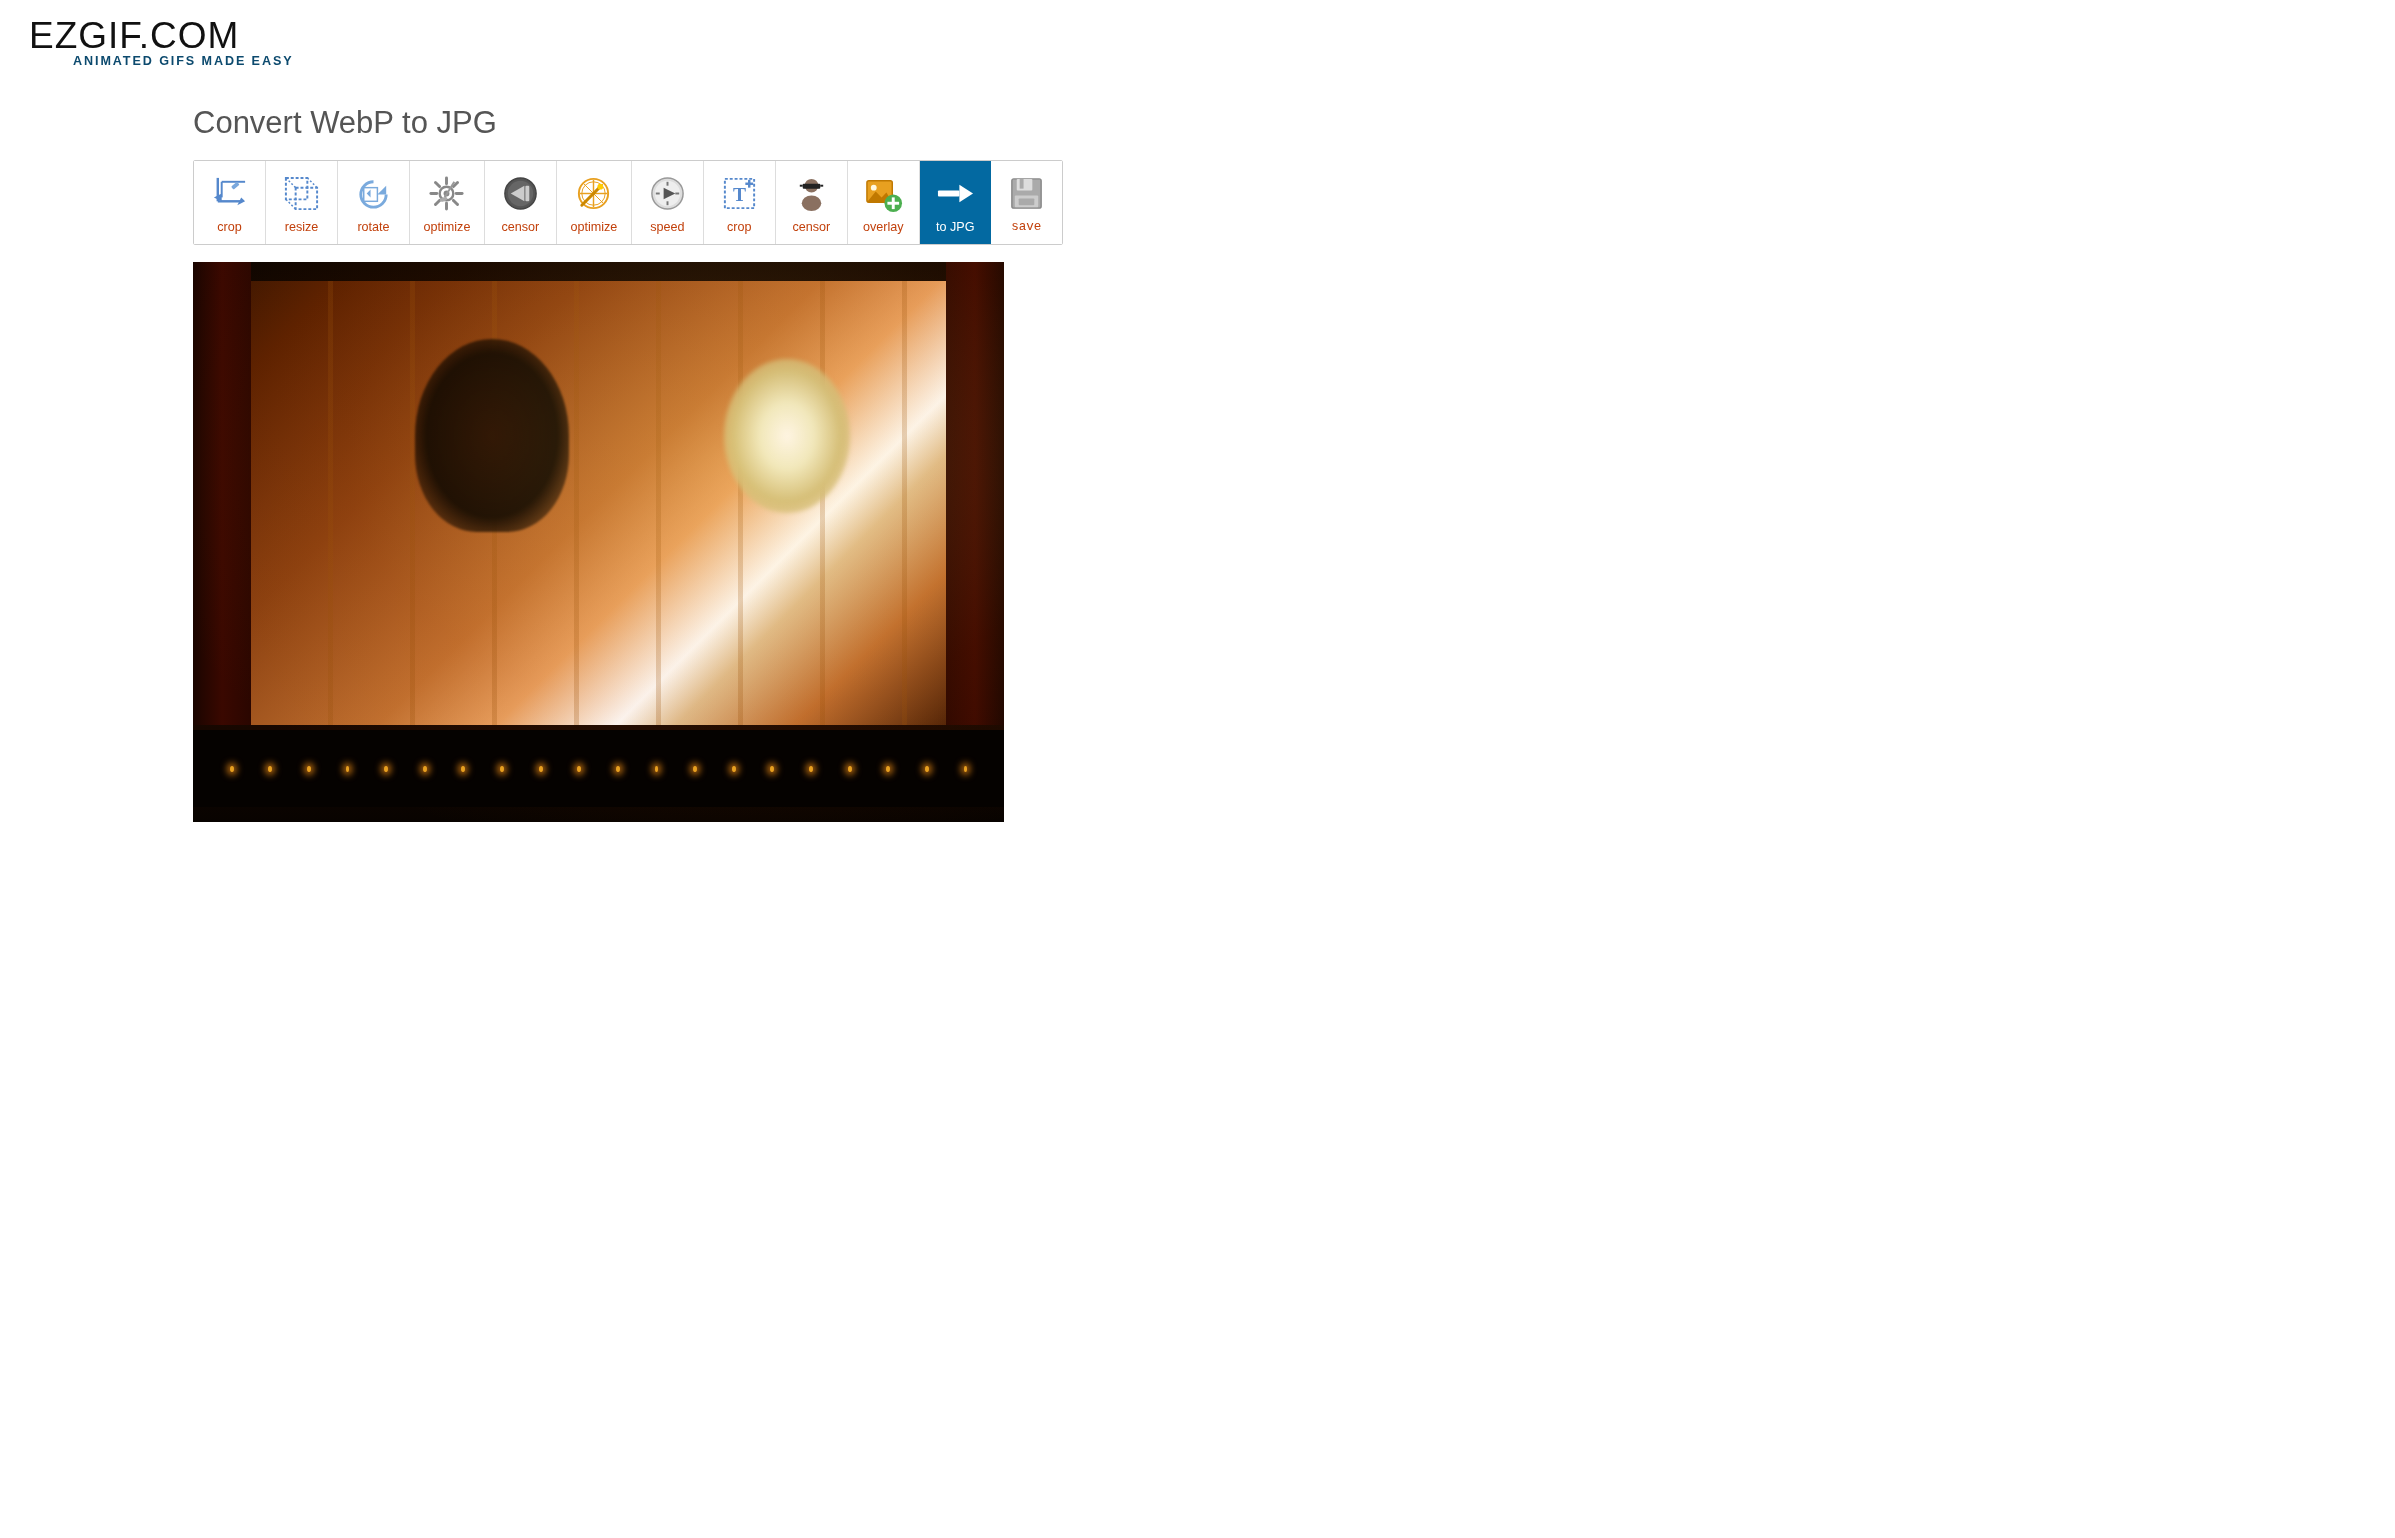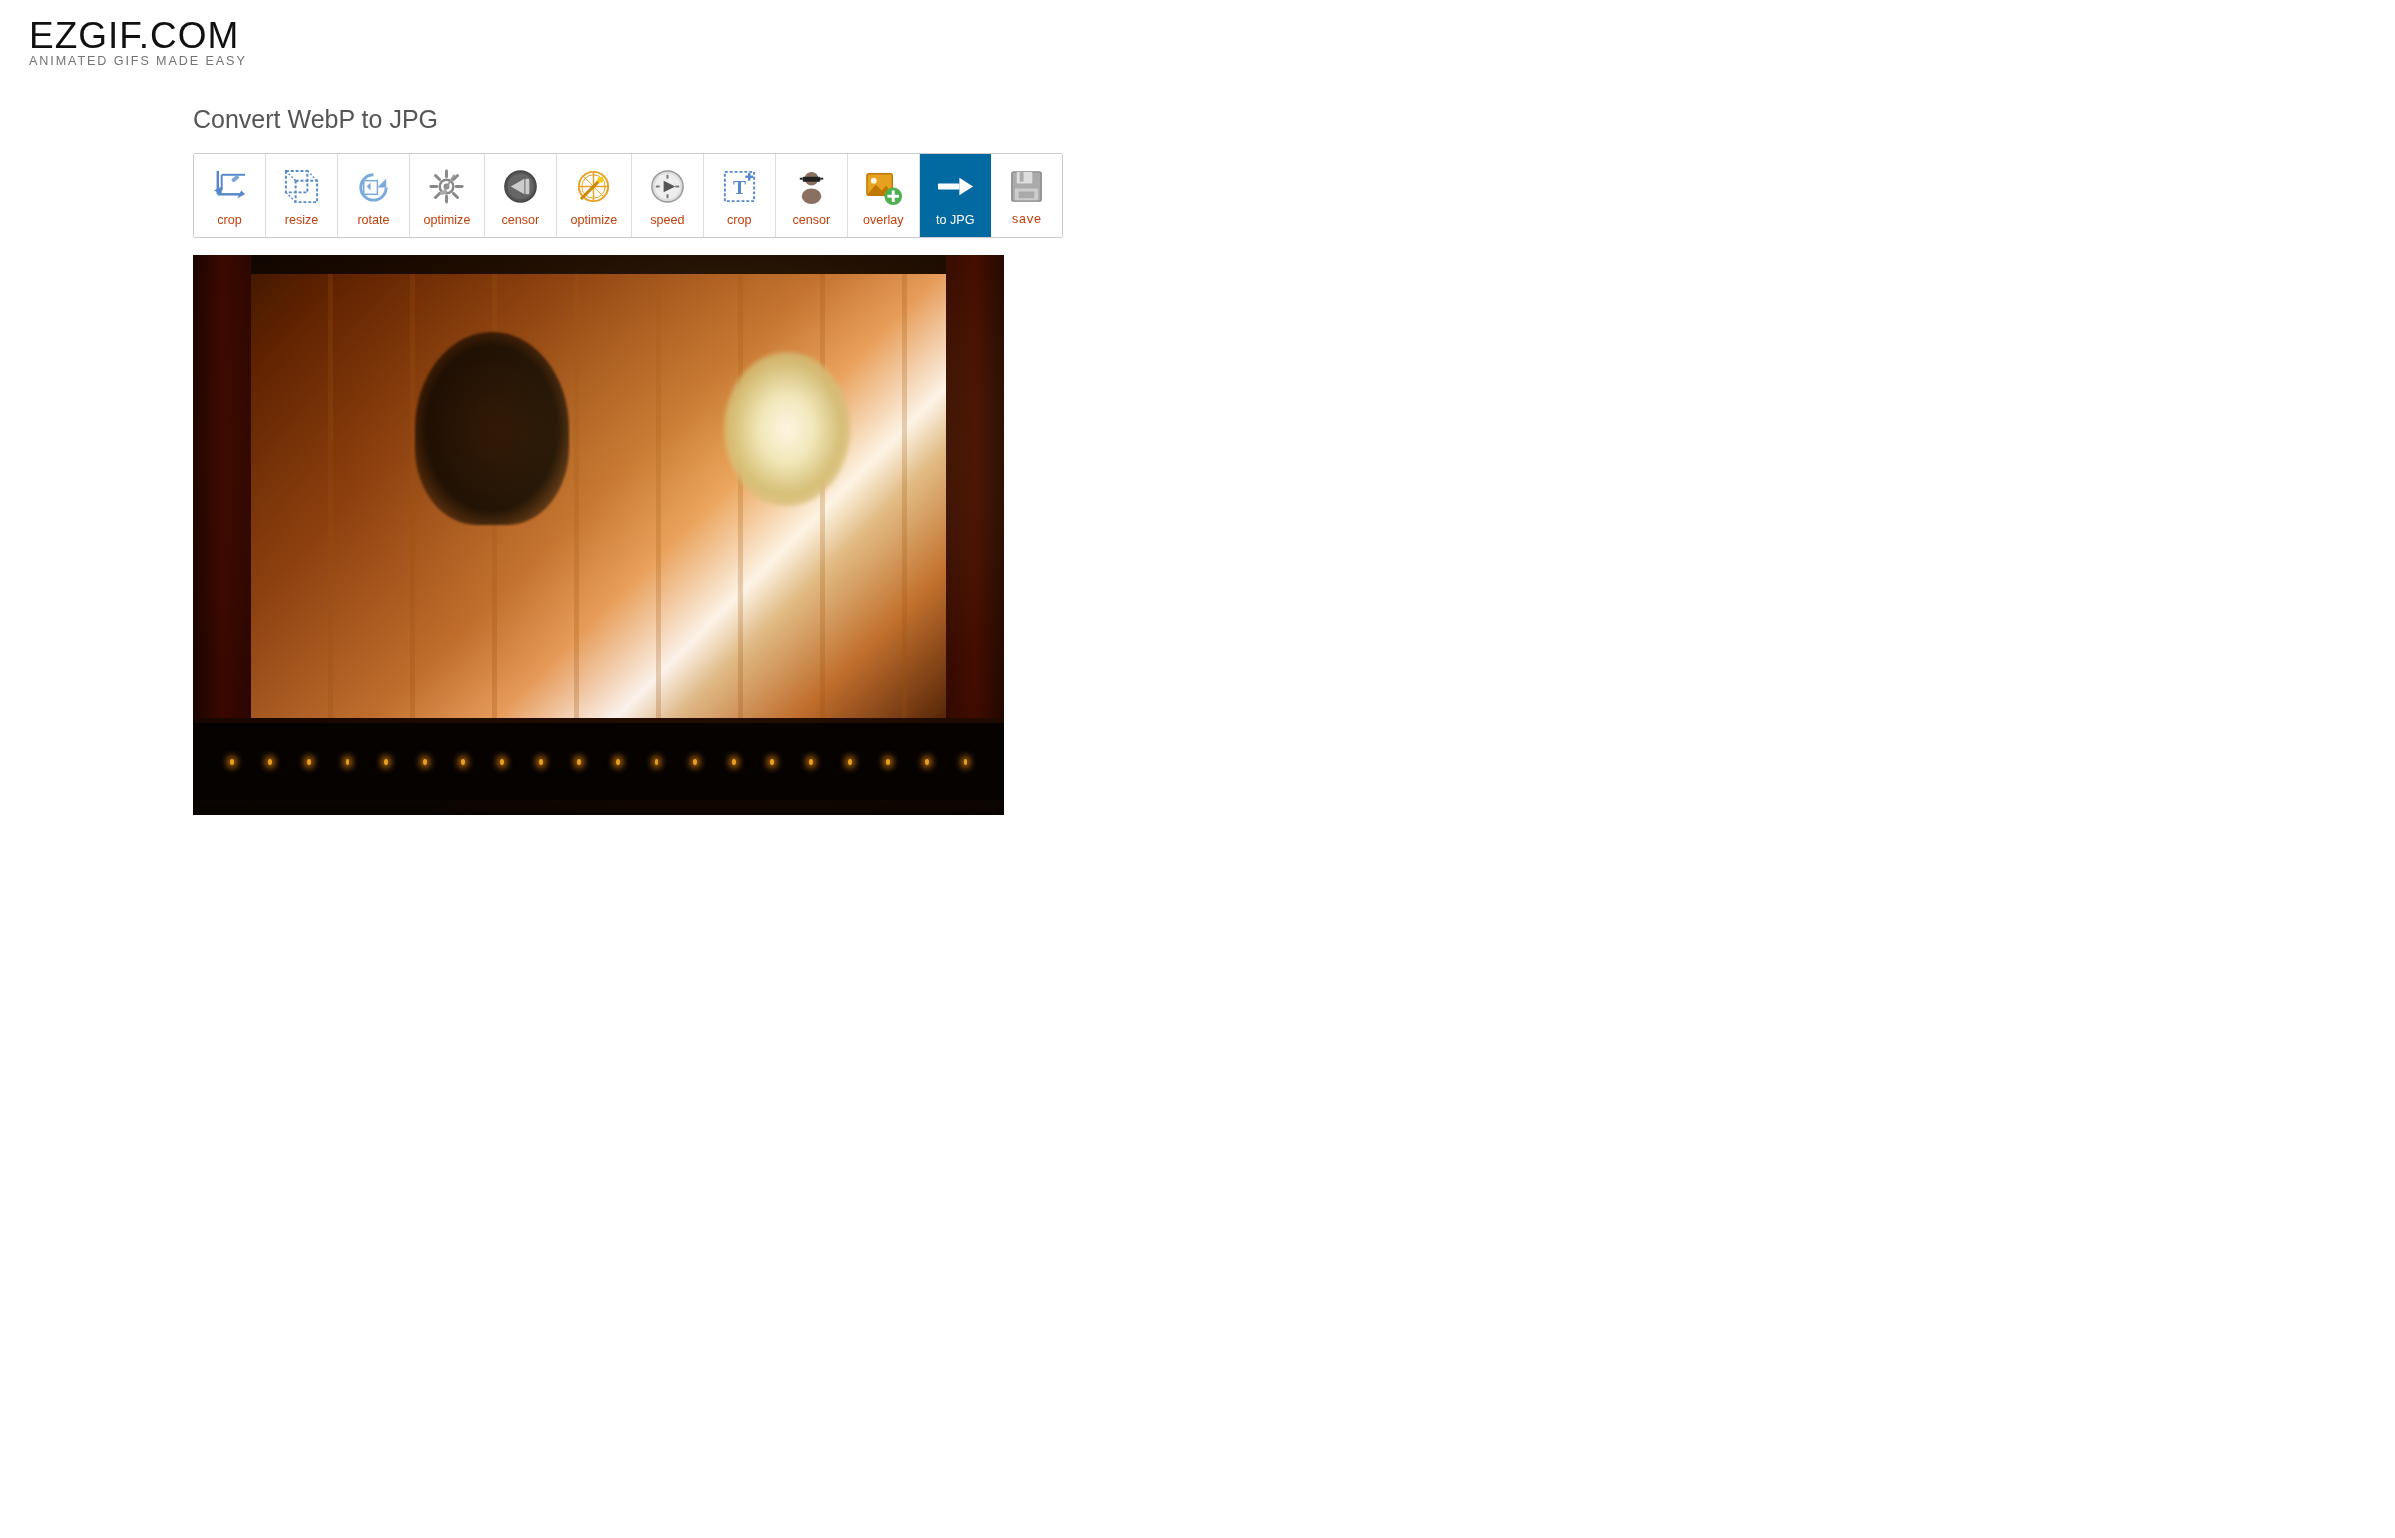--- a/index.html
+++ b/index.html
@@ -18,32 +18,33 @@
       font-weight: 400;
       letter-spacing: 1px;
       color: #111;
       font-family: 'Arial Black', Arial, sans-serif;
       text-transform: uppercase;
       line-height: 1;
     }
 
     .logo-sub {
       font-size: 12.6px;
-      font-weight: 400;
+      font-weight: 700;
       letter-spacing: 1.9px;
-      color: #737373;
+      color: #0c4a6e;
       text-transform: uppercase;
+      margin-left: 44px;
     }
 
     .main-content {
       padding: 19.3px 29px 29px 193px;
     }
 
     .page-title {
-      font-size: 25px;
+      font-size: 31px;
       font-weight: 300;
       color: #555;
       margin-bottom: 19.3px;
     }
 
     .toolbar {
       display: flex;
       flex-direction: row;
       border: 1px solid #ccc;
       border-radius: 1.9px;

